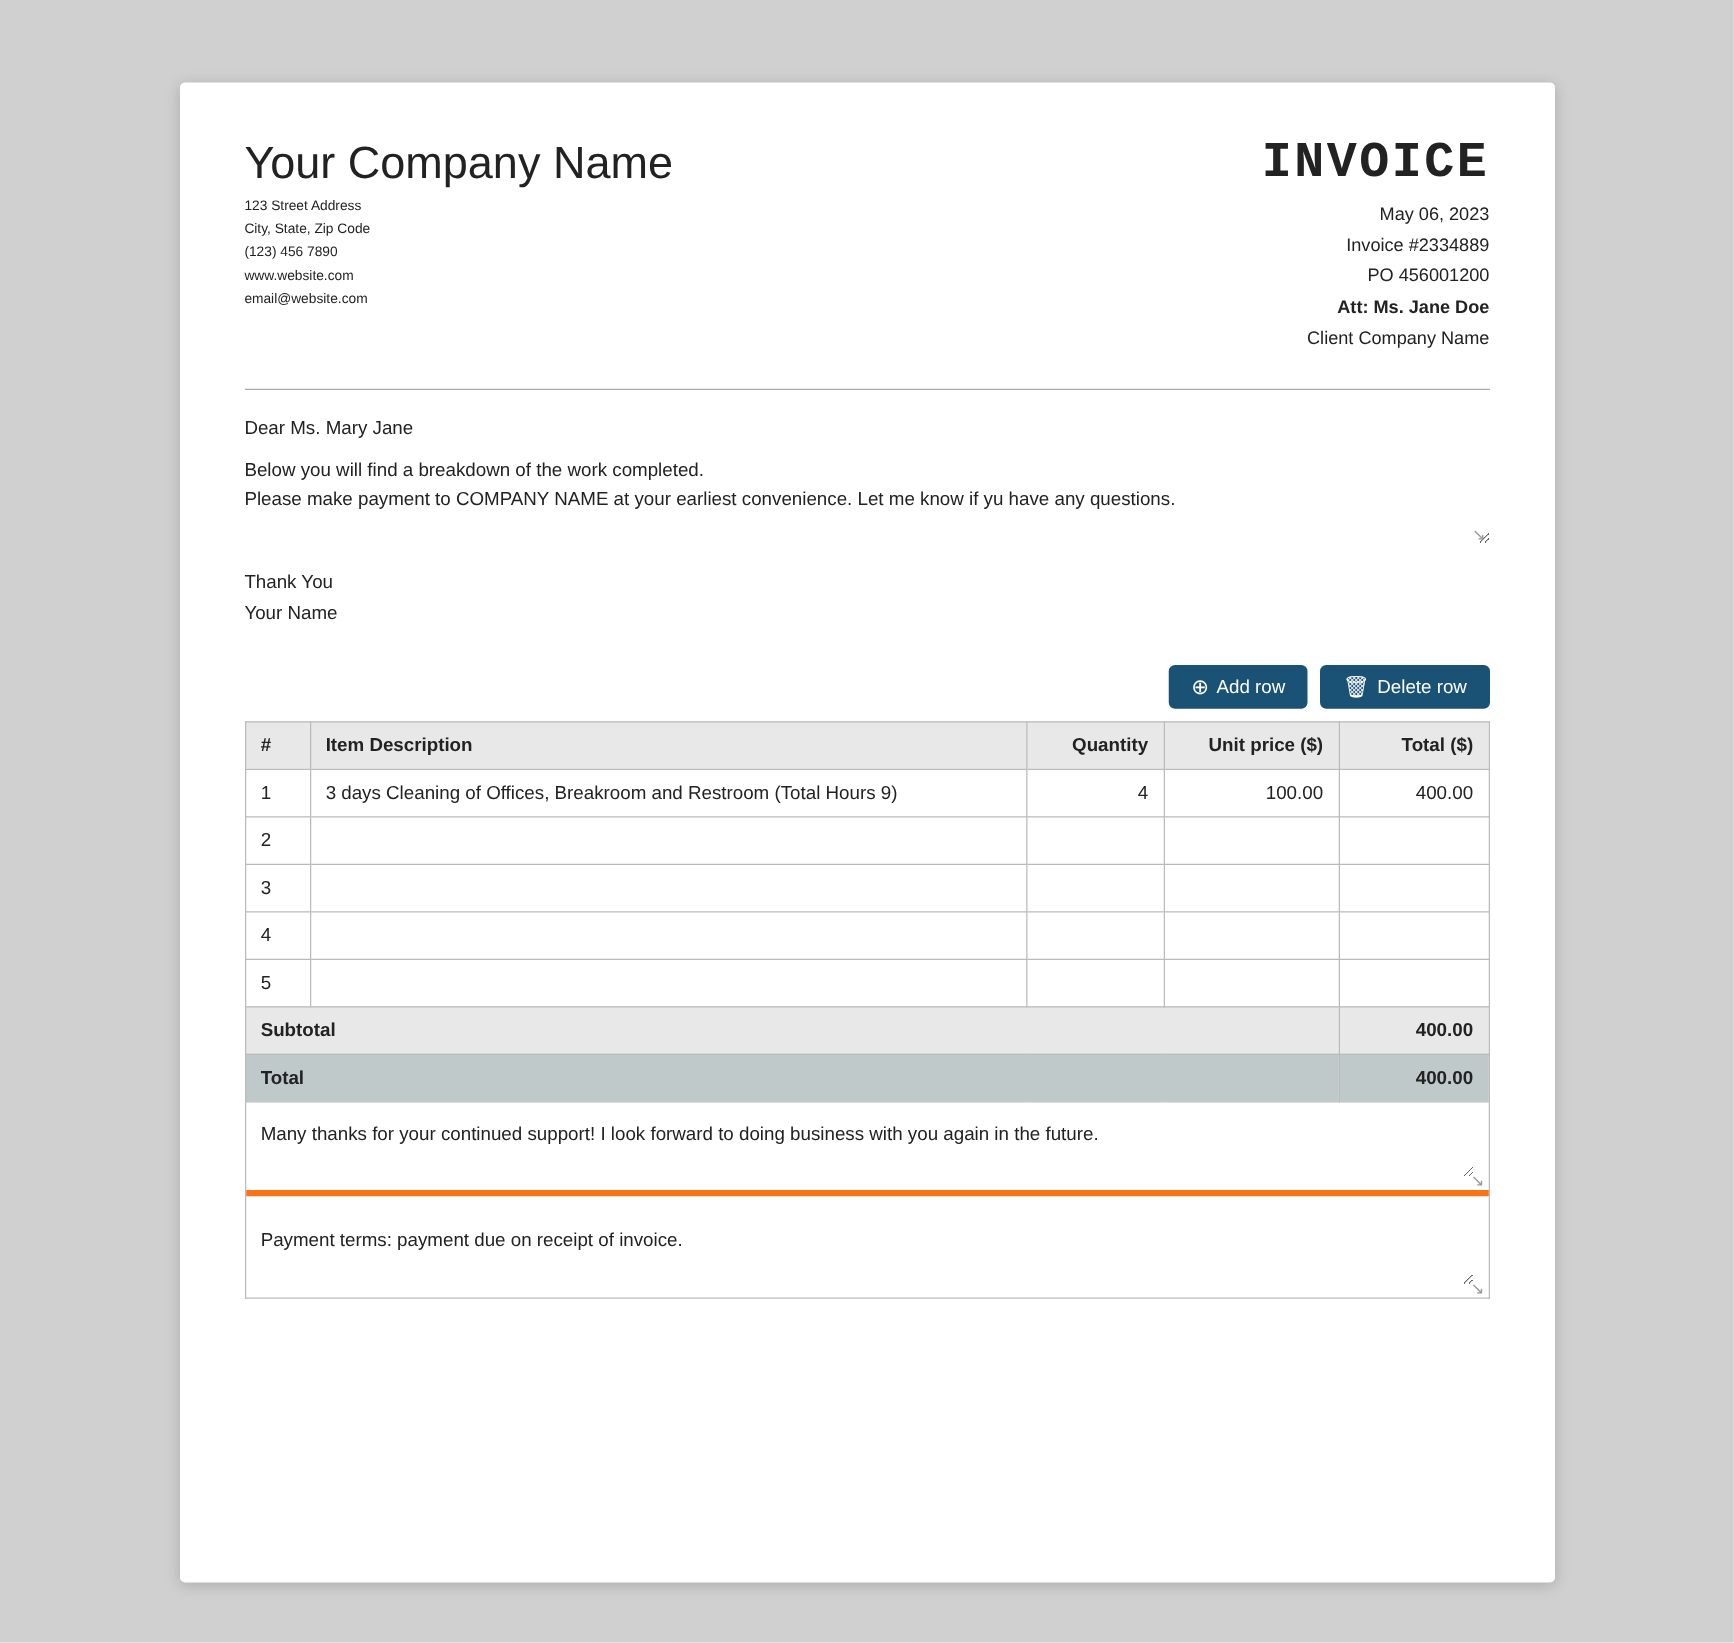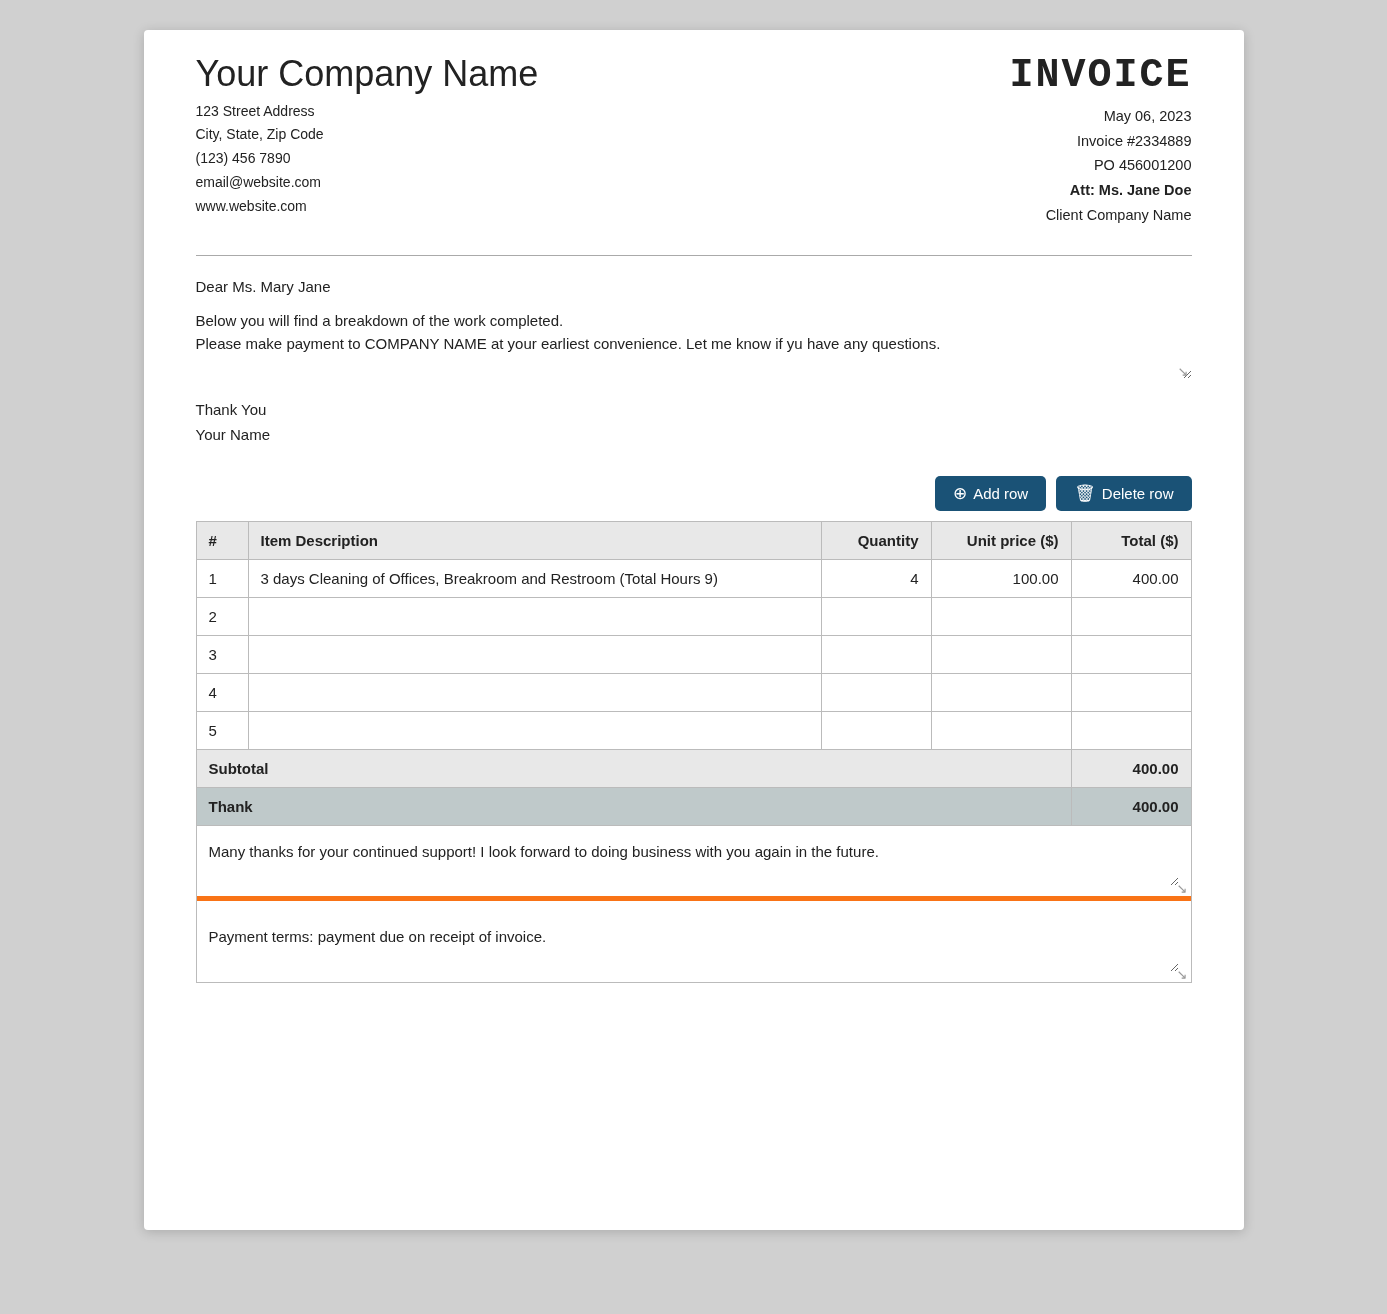--- a/index.html
+++ b/index.html
@@ -10,41 +10,42 @@
       align-items: flex-start;
       padding: 30px;
       font-family: Arial, sans-serif;
       font-size: 15px;
       color: #222;
     }
     .invoice-page {
       background: #fff;
       width: 1100px;
       min-height: 1200px;
-      padding: 24px 52px 48px 52px;
+      padding: 44px 52px 48px 52px;
       border-radius: 4px;
       box-shadow: 0 2px 12px rgba(0,0,0,0.18);
+      margin-top: 36px;
     }
 
     
     .header {
       display: flex;
       justify-content: space-between;
       align-items: flex-start;
       margin-bottom: 28px;
     }
     .company-info {}
     .company-name {
       font-size: 36px;
       font-weight: normal;
       margin-bottom: 6px;
       line-height: 1.1;
     }
     .company-detail {
-      font-size: 14px;
+      font-size: 11px;
       line-height: 1.7;
       color: #222;
     }
     .invoice-info {
       text-align: right;
     }
     .invoice-title {
       font-size: 40px;
       font-weight: bold;
       letter-spacing: 2px;
@@ -202,22 +203,22 @@
 <body>
 
 <div class="invoice-page">
 
   <div class="header">
     <div class="company-info">
       <div class="company-name">Your Company Name</div>
       <div class="company-detail">123 Street Address</div>
       <div class="company-detail">City, State, Zip Code</div>
       <div class="company-detail">(123) 456 7890</div>
+      <div class="company-detail">www.website.com</div>
       <div class="company-detail">email@website.com</div>
-      <div class="company-detail">www.website.com</div>
     </div>
     <div class="invoice-info">
       <div class="invoice-title">INVOICE</div>
       <div class="invoice-detail">May 06, 2023</div>
       <div class="invoice-detail">Invoice #2334889</div>
       <div class="invoice-detail">PO 456001200</div>
       <div class="invoice-detail bold" style="font-weight:bold;">Att: Ms. Jane Doe</div>
       <div class="invoice-detail bold" style="font-weight:normal;">Client Company Name</div>
     </div>
   </div>
@@ -295,21 +296,21 @@
       <td class="right" contenteditable="true" style=""></td>
     </tr>
       </tbody>
 
     <tfoot>
       <tr class="summary-row">
         <td colspan="4">Subtotal</td>
         <td class="right">400.00</td>
       </tr>
       <tr class="summary-row total-row">
-        <td colspan="4">Thank</td>
+        <td colspan="4">Total</td>
         <td class="right">400.00</td>
       </tr>
     </tfoot>
   </table>
 
   <div class="footer-section">
     <div class="footer-note footer-note-wrap" style="border-bottom: 5px solid #f97316;">
       <textarea class="footer-note-textarea" rows="2" style="">Many thanks for your continued support! I look forward to doing business with you again in the future.</textarea>
       <span class="resize-handle">↘</span>
     </div>

